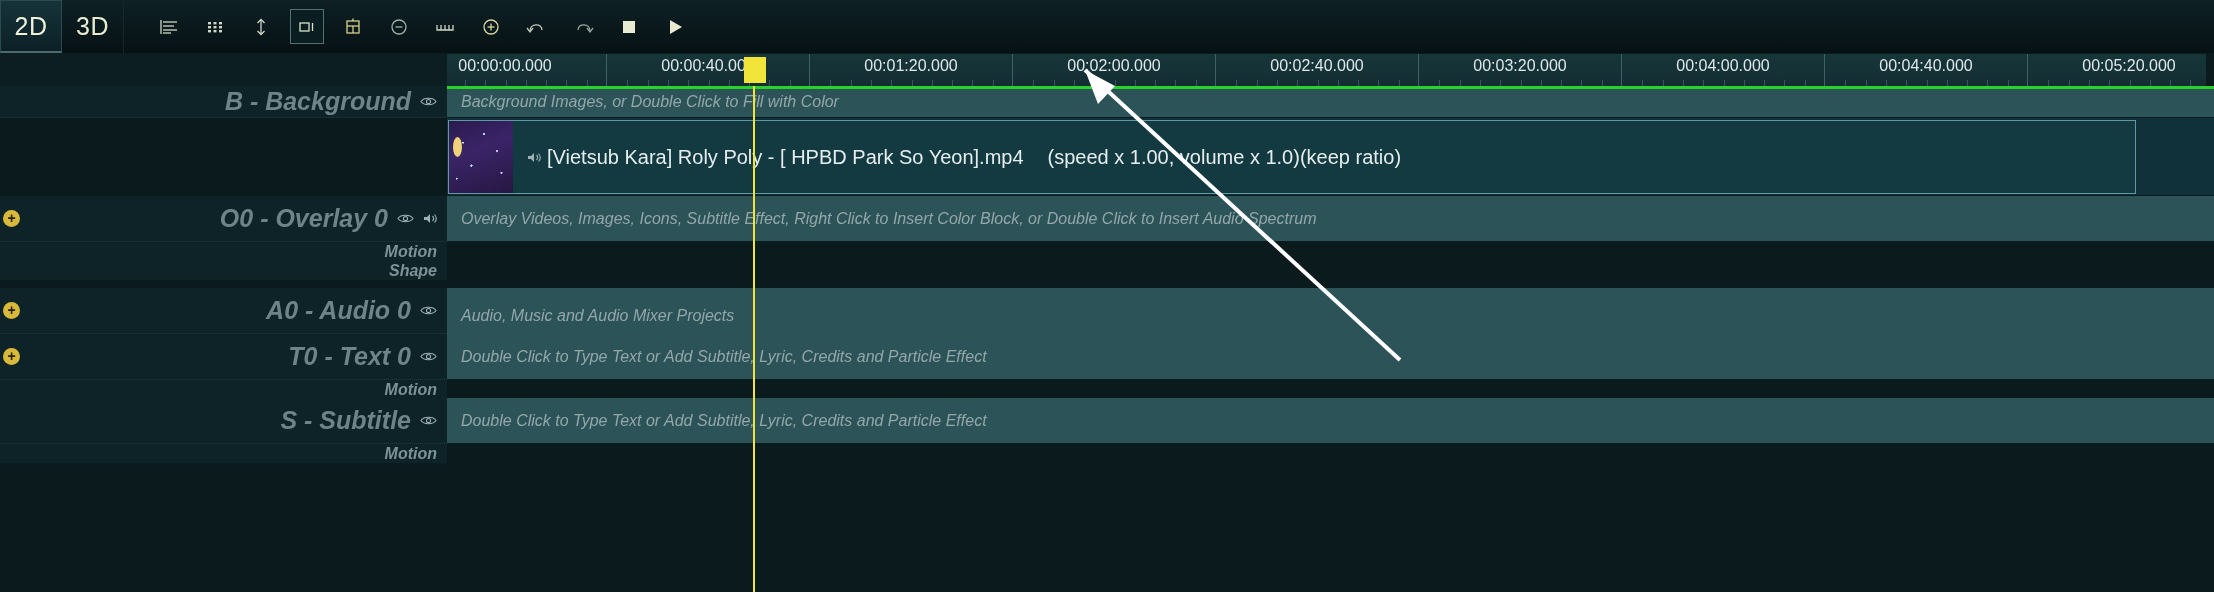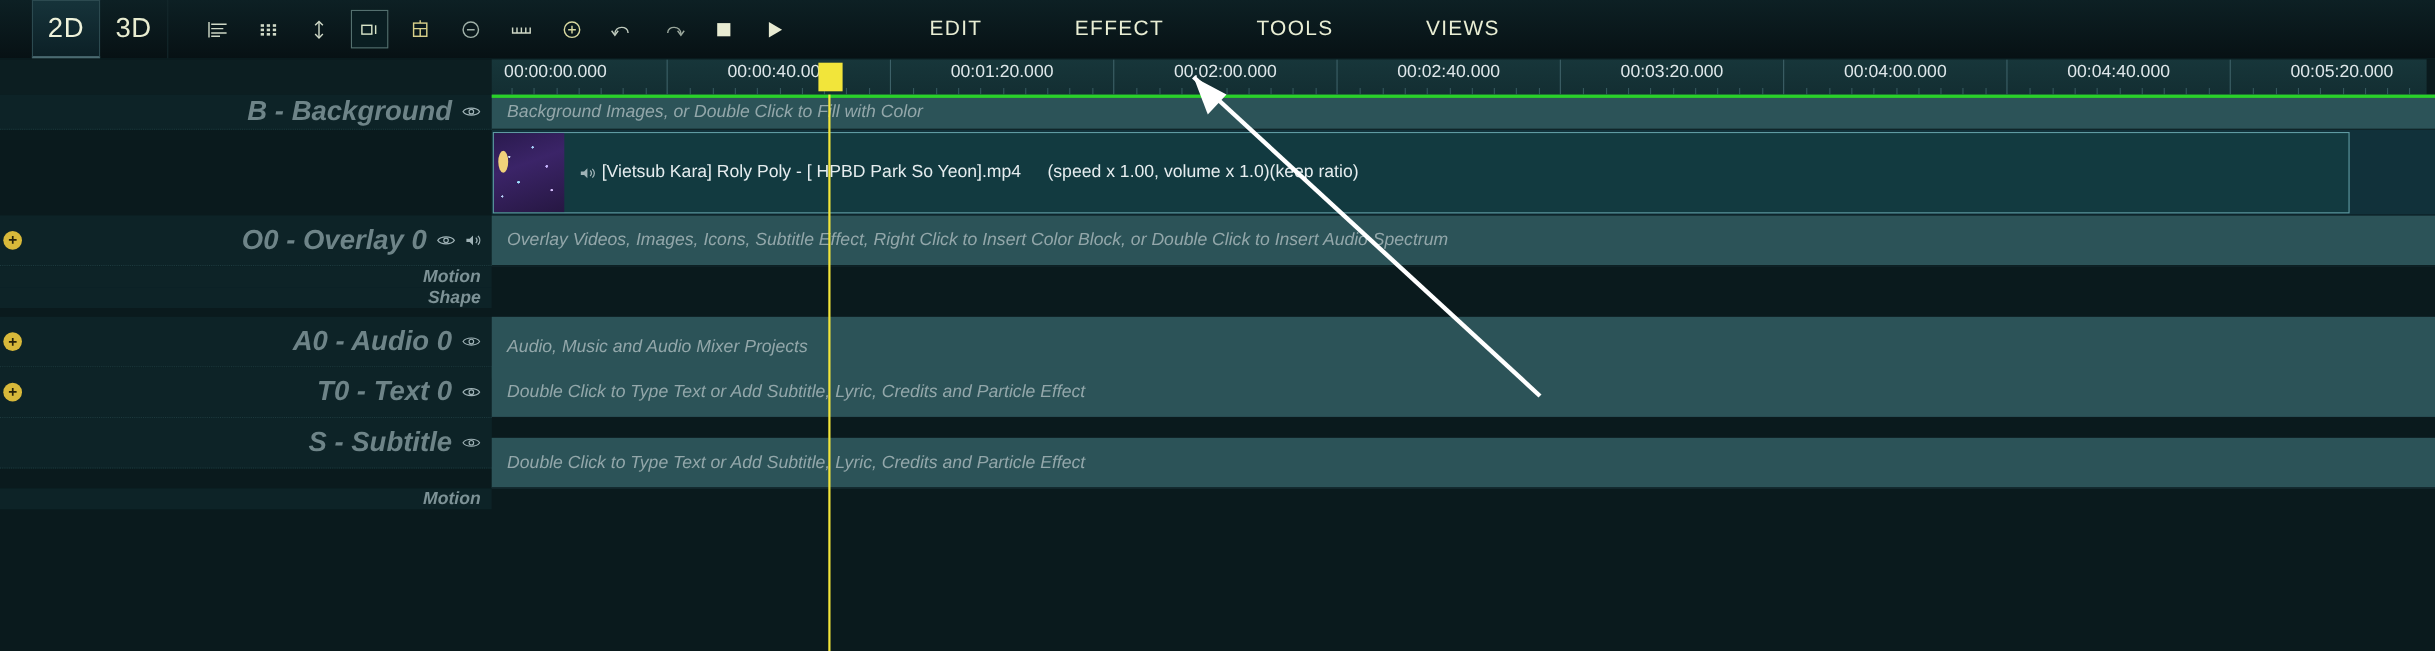--- a/index.html
+++ b/index.html
@@ -20,21 +20,20 @@
 
   
   .toolbar {
     position: absolute;
     left: 0; top: 0;
     width: 2214px; height: 54px;
     background: linear-gradient(180deg, #0d2024 0%, #071114 100%);
     border-bottom: 1px solid #0a1e22;
     display: flex;
     align-items: stretch;
-    padding-left: 29px;
   }
   .mode-tab {
     width: 62px;
     display: flex; align-items: center; justify-content: center;
     font-size: 25px;
     letter-spacing: 0.5px;
     color: #e8ecd0;
     cursor: pointer;
     border-right: 1px solid #14282c;
   }
@@ -217,21 +216,21 @@
   }
   .clip-thumb::after {
     content: "";
     position: absolute;
     left: 4px; top: 16px;
     width: 9px; height: 20px;
     border-radius: 50%;
     background: #f0d27a;
   }
   .clip-label {
-    font-size: 16px;
+    font-size: 20px;
     color: #e6edef;
     padding-left: 14px;
     white-space: nowrap;
   }
 
   
   .playhead-line {
     position: absolute;
     top: 86px;
     width: 2px; height: 506px;
@@ -366,26 +365,20 @@
         <rect x="5" y="5" width="12" height="12" fill="#e8ebd2"></rect>
       </svg>
     </div>
 
     <div class="tb-icon">
       <svg width="22" height="22" viewBox="0 0 22 22">
         <polygon points="6,4 18,11 6,18" fill="#e8ebd2"></polygon>
       </svg>
     </div>
 
-    <div class="menu-area">
-      <div class="menu-item"><span>EDIT</span></div>
-      <div class="menu-item"><span>EFFECT</span></div>
-      <div class="menu-item"><span>TOOLS</span></div>
-      <div class="menu-item"><span>VIEWS</span></div>
-    </div>
   </div>
 
   <div class="ruler-row">
     <div class="ruler-left"></div>
     <div class="ruler" id="ruler">
         <div class="tick-label" style="left: 58px;">00:00:00.000</div>
         <div class="tick-major" style="left: 159px;"></div>
         <div class="tick-minor" style="left: 17.9px;"></div>
         <div class="tick-minor" style="left: 38.2px;"></div>
         <div class="tick-minor" style="left: 58.5px;"></div>
@@ -565,21 +558,21 @@
           </svg>
         </span>
       </div>
       <div class="plus-btn" style="top: 262px;">+</div>
       <div class="track-head" style="top: 294px; height: 19px; border-bottom: none;">
         <span class="sub-label dim">Motion</span>
       </div>
       <div class="track-body" style="top: 248px; height: 46px; background: rgb(44, 83, 88); display: flex; align-items: center;">
         <div class="placeholder-text">Double Click to Type Text or Add Subtitle, Lyric, Credits and Particle Effect</div>
       </div>
-      <div class="track-head" style="top: 294px; height: 46px;">
+      <div class="track-head" style="top: 312px; height: 46px;">
         <span class="track-name">S - Subtitle</span>
         <span>
           <svg class="eye-ic" width="17" height="13" viewBox="0 0 18 12" fill="none" stroke="#9fb2b6" stroke-width="1.1">
             <path d="M1 6 C4 1.5, 14 1.5, 17 6 C14 10.5, 4 10.5, 1 6 Z"></path>
             <circle cx="9" cy="6" r="2.2"></circle>
           </svg>
         </span>
       </div>
       <div class="track-head" style="top: 358px; height: 19px; border-bottom: none;">
         <span class="sub-label dim">Motion</span>

